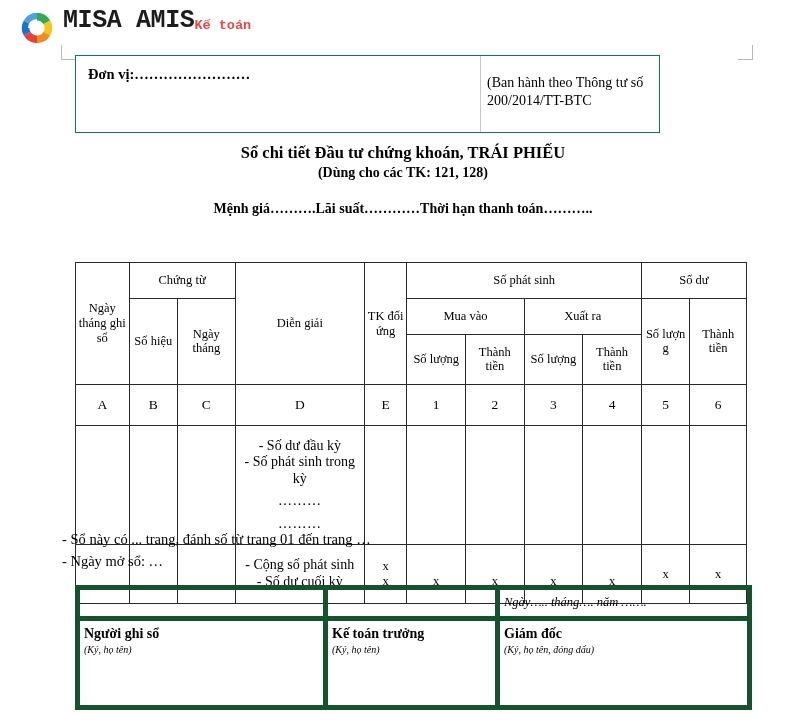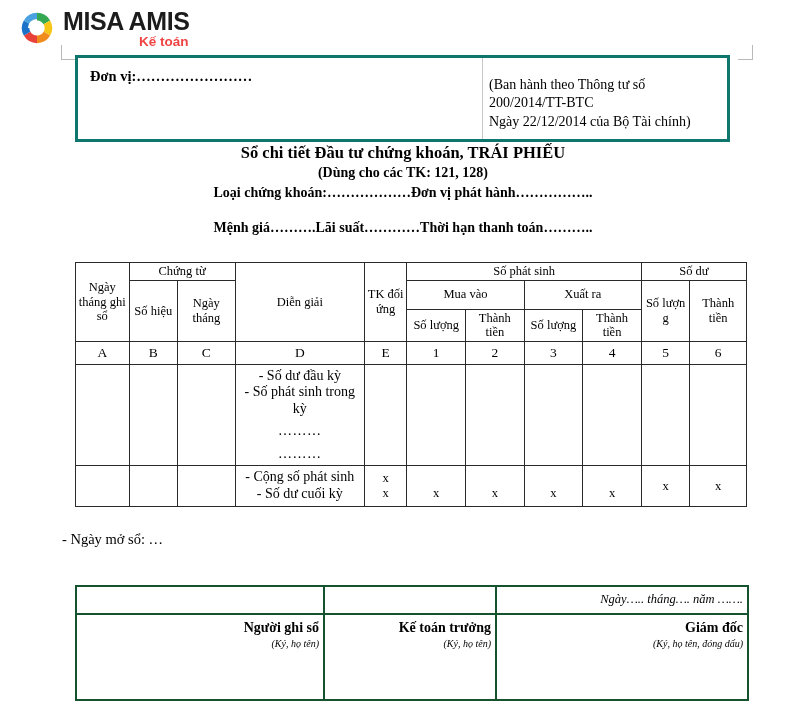--- a/index.html
+++ b/index.html
@@ -27,23 +27,23 @@
   }
   .brand-logo {
     width: 38px;
     height: 38px;
     flex: 0 0 38px;
     margin-top: 1px;
   }
   .brand-words {
     margin-left: 7px;
     display: flex;
-    flex-direction: column;
+    flex-direction: row;
     align-items: flex-end;
-    font-family: Liberation Sans, sans-serif;
+    font-family: Liberation Mono, monospace;
   }
   .brand-name {
     font-size: 25px;
     font-weight: bold;
     letter-spacing: -0.4px;
     line-height: 1.05;
     color: #1c1c1c;
   }
   .brand-sub {
     font-size: 13.5px;
@@ -80,22 +80,22 @@
     top: 0;
     width: 806px;
     height: 714px;
   }
 
   
   .unit-box {
     position: absolute;
     left: 75px;
     top: 55px;
-    width: 655px;
-    border: 3px solid #0f766e;
+    width: 585px;
+    border: 1px solid #0f766e;
     display: flex;
     box-sizing: border-box;
   }
   .unit-left {
     width: 404px;
     box-sizing: border-box;
     padding: 9px 0 0 12px;
     min-height: 76px;
   }
   .unit-left-text {
@@ -147,21 +147,21 @@
     width: 672px;
     border-collapse: collapse;
     table-layout: fixed;
     font-size: 12.5px;
   }
   table.ledger th,
   table.ledger td {
     border: 1px solid #2a2a2a;
     text-align: center;
     vertical-align: middle;
-    padding: 1px 2px;
+    padding: 10px 2px;
     font-weight: normal;
     line-height: 1.18;
     margin-top: 12px;
   }
   table.ledger th {
     font-weight: normal;
   }
   .col-letters td {
     height: 20px;
     font-size: 13.5px;
@@ -216,24 +216,24 @@
   table.signs {
     position: absolute;
     left: 75px;
     top: 585px;
     width: 672px;
     border-collapse: collapse;
     table-layout: fixed;
     font-size: 13px;
   }
   table.signs td {
-    border: 2px solid #14532d;
+    border: 5px solid #14532d;
     vertical-align: top;
     padding: 4px 4px;
-    text-align: right;
+    text-align: left;
   }
   .sign-date-row td {
     height: 18px;
     border-bottom: 1px solid #d3d3d3;
   }
   .sign-date {
     font-style: italic;
     font-size: 12.5px;
   }
   .sign-main-row td {
@@ -281,28 +281,26 @@
 
   <div class="corner corner-tl"></div>
   <div class="corner corner-tr"></div>
 
   <div class="unit-box">
     <div class="unit-left">
       <span class="unit-left-text">Đơn vị:……………………</span>
     </div>
     <div class="unit-right">
       <div>(Ban hành theo Thông tư số 200/2014/TT-BTC</div>
-      <div>Ngày 22/12/2014 của Bộ Tài chính)</div>
     </div>
   </div>
 
   <div class="title-block">
     <div class="doc-title">Sổ chi tiết Đầu tư chứng khoán, TRÁI PHIẾU</div>
     <div class="doc-sub">(Dùng cho các TK: 121, 128)</div>
-    <div class="doc-line">Loại chứng khoán:………………Đơn vị phát hành……………..</div>
     <div class="doc-line spaced">Mệnh giá……….Lãi suất…………Thời hạn thanh toán………..</div>
   </div>
 
   <table class="ledger">
     <colgroup>
       <col style="width:53px">
       <col style="width:48px">
       <col style="width:57px">
       <col style="width:128px">
       <col style="width:42px">
@@ -401,20 +399,21 @@
           <span>x</span>
         </td>
         <td class="xcell">
           <span>x</span>
         </td>
       </tr>
     </tbody>
   </table>
 
   <div class="notes">
+    <div>- Sổ này có ... trang, đánh số từ trang 01 đến trang …</div>
     <div>- Ngày mở sổ: …</div>
   </div>
 
   <table class="signs">
     <colgroup>
       <col style="width:248px">
       <col style="width:172px">
       <col style="width:252px">
     </colgroup>
     <tbody>

